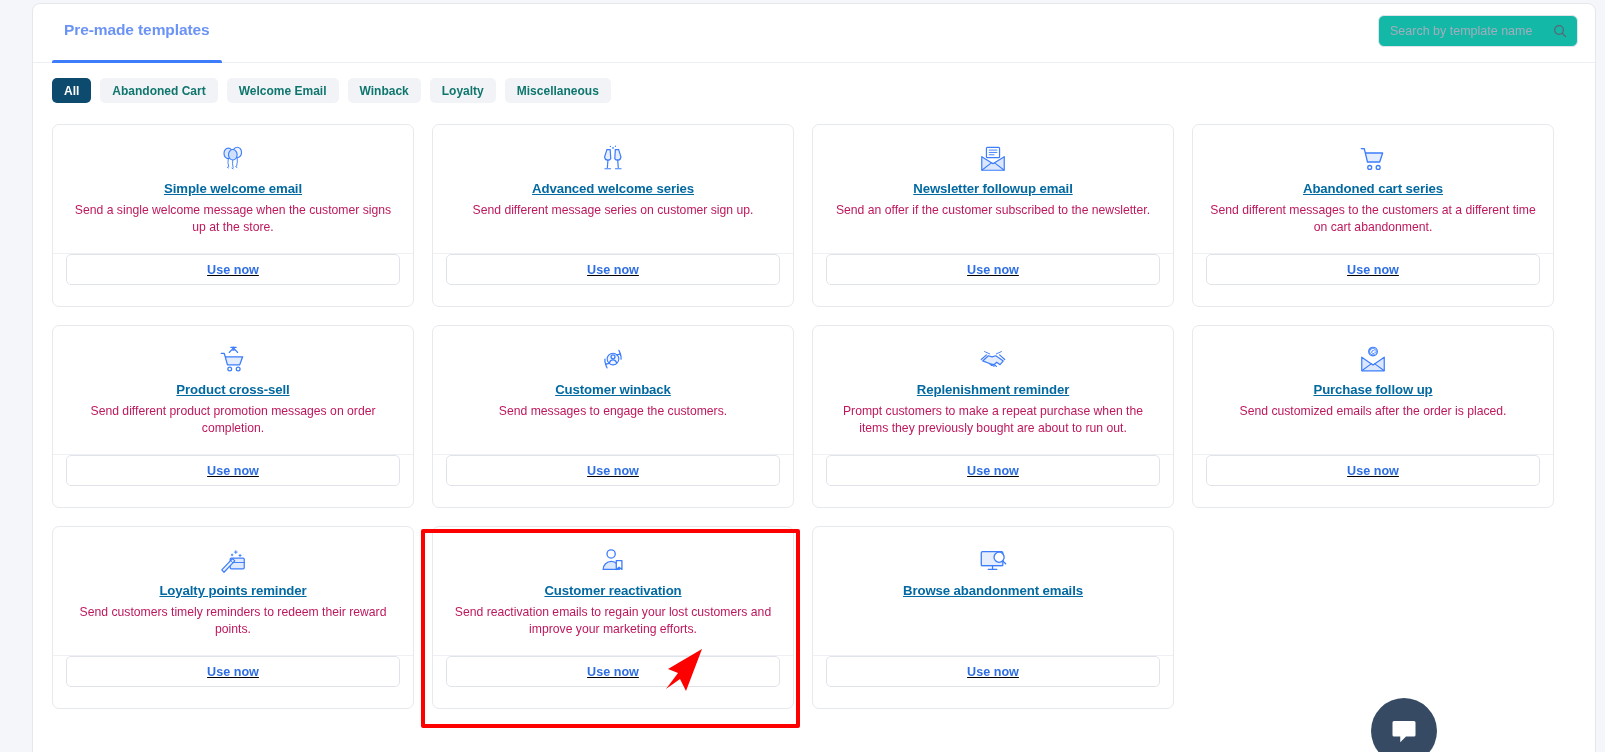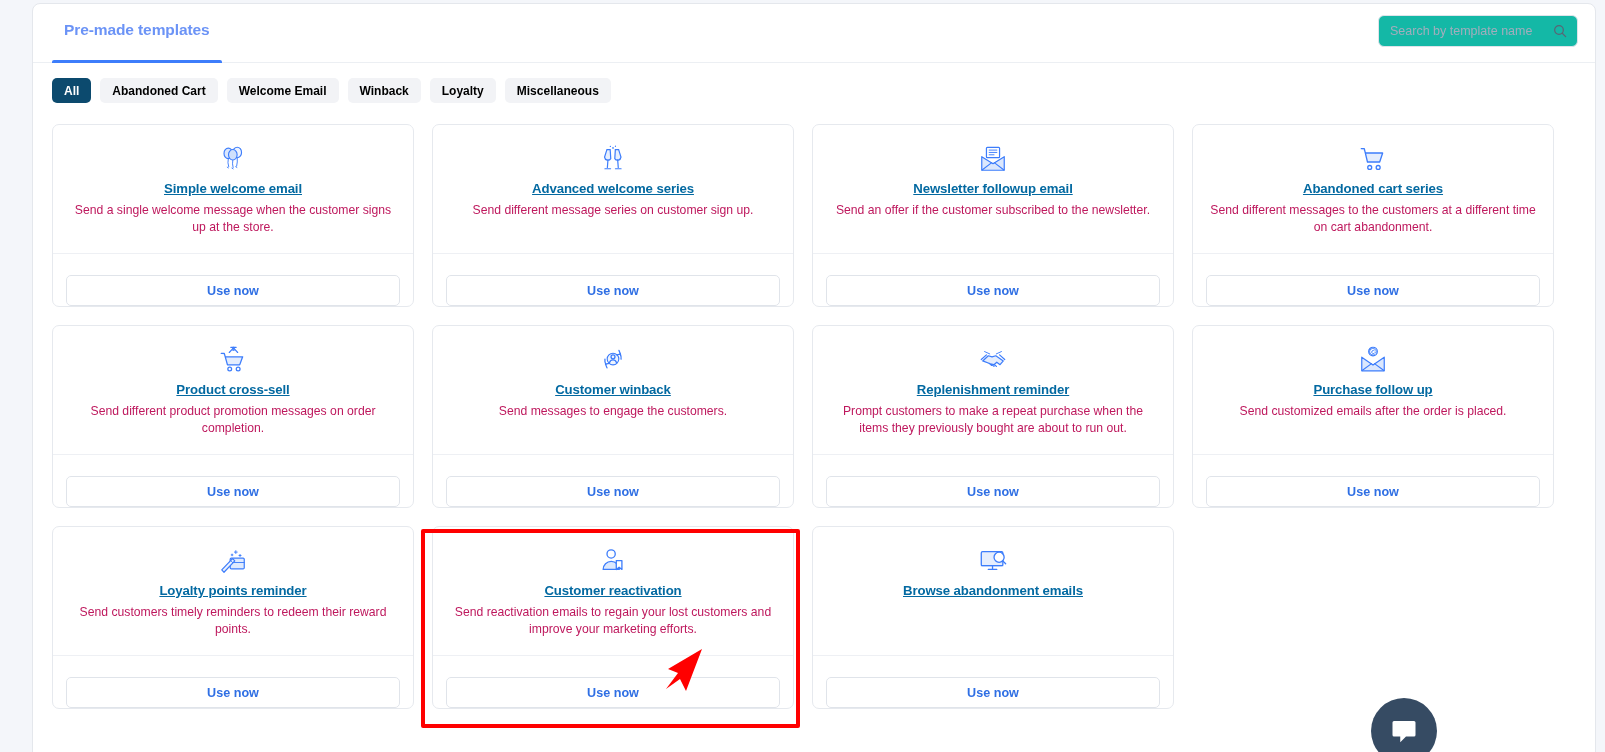--- a/index.html
+++ b/index.html
@@ -79,21 +79,21 @@
     gap: 9px;
     padding: 15px 0 0 19px;
     align-items: center;
   }
   .chip {
     height: 25px;
     padding: 0 12px;
     display: flex; align-items: center;
     font-size: 12px;
     font-weight: 600;
-    color: #000000;
+    color: #0f766e;
     background: #f2f3f6;
     border-radius: 5px;
     cursor: pointer;
     white-space: nowrap;
   }
   .chip.selected { background: #0c4a6e; color: #ffffff; }
 
   
   .grid {
     display: grid;
@@ -134,22 +134,23 @@
   }
   .card-desc {
     font-size: 12.2px;
     line-height: 16.5px;
     color: #be185d;
     max-width: 330px;
     margin: 0 auto;
   }
   .card-footer {
     height: 52px;
-    display: flex; align-items: flex-end; justify-content: center;
+    display: flex; align-items: flex-start; justify-content: center;
     padding: 0 13px;
+    text-decoration: underline;
   }
   .use-now {
     width: 100%;
     height: 31px;
     border: 1px solid #e0e4ea;
     border-radius: 5px;
     background: #fff;
     color: #2f6fe4;
     font-size: 12.6px;
     font-weight: 600;

